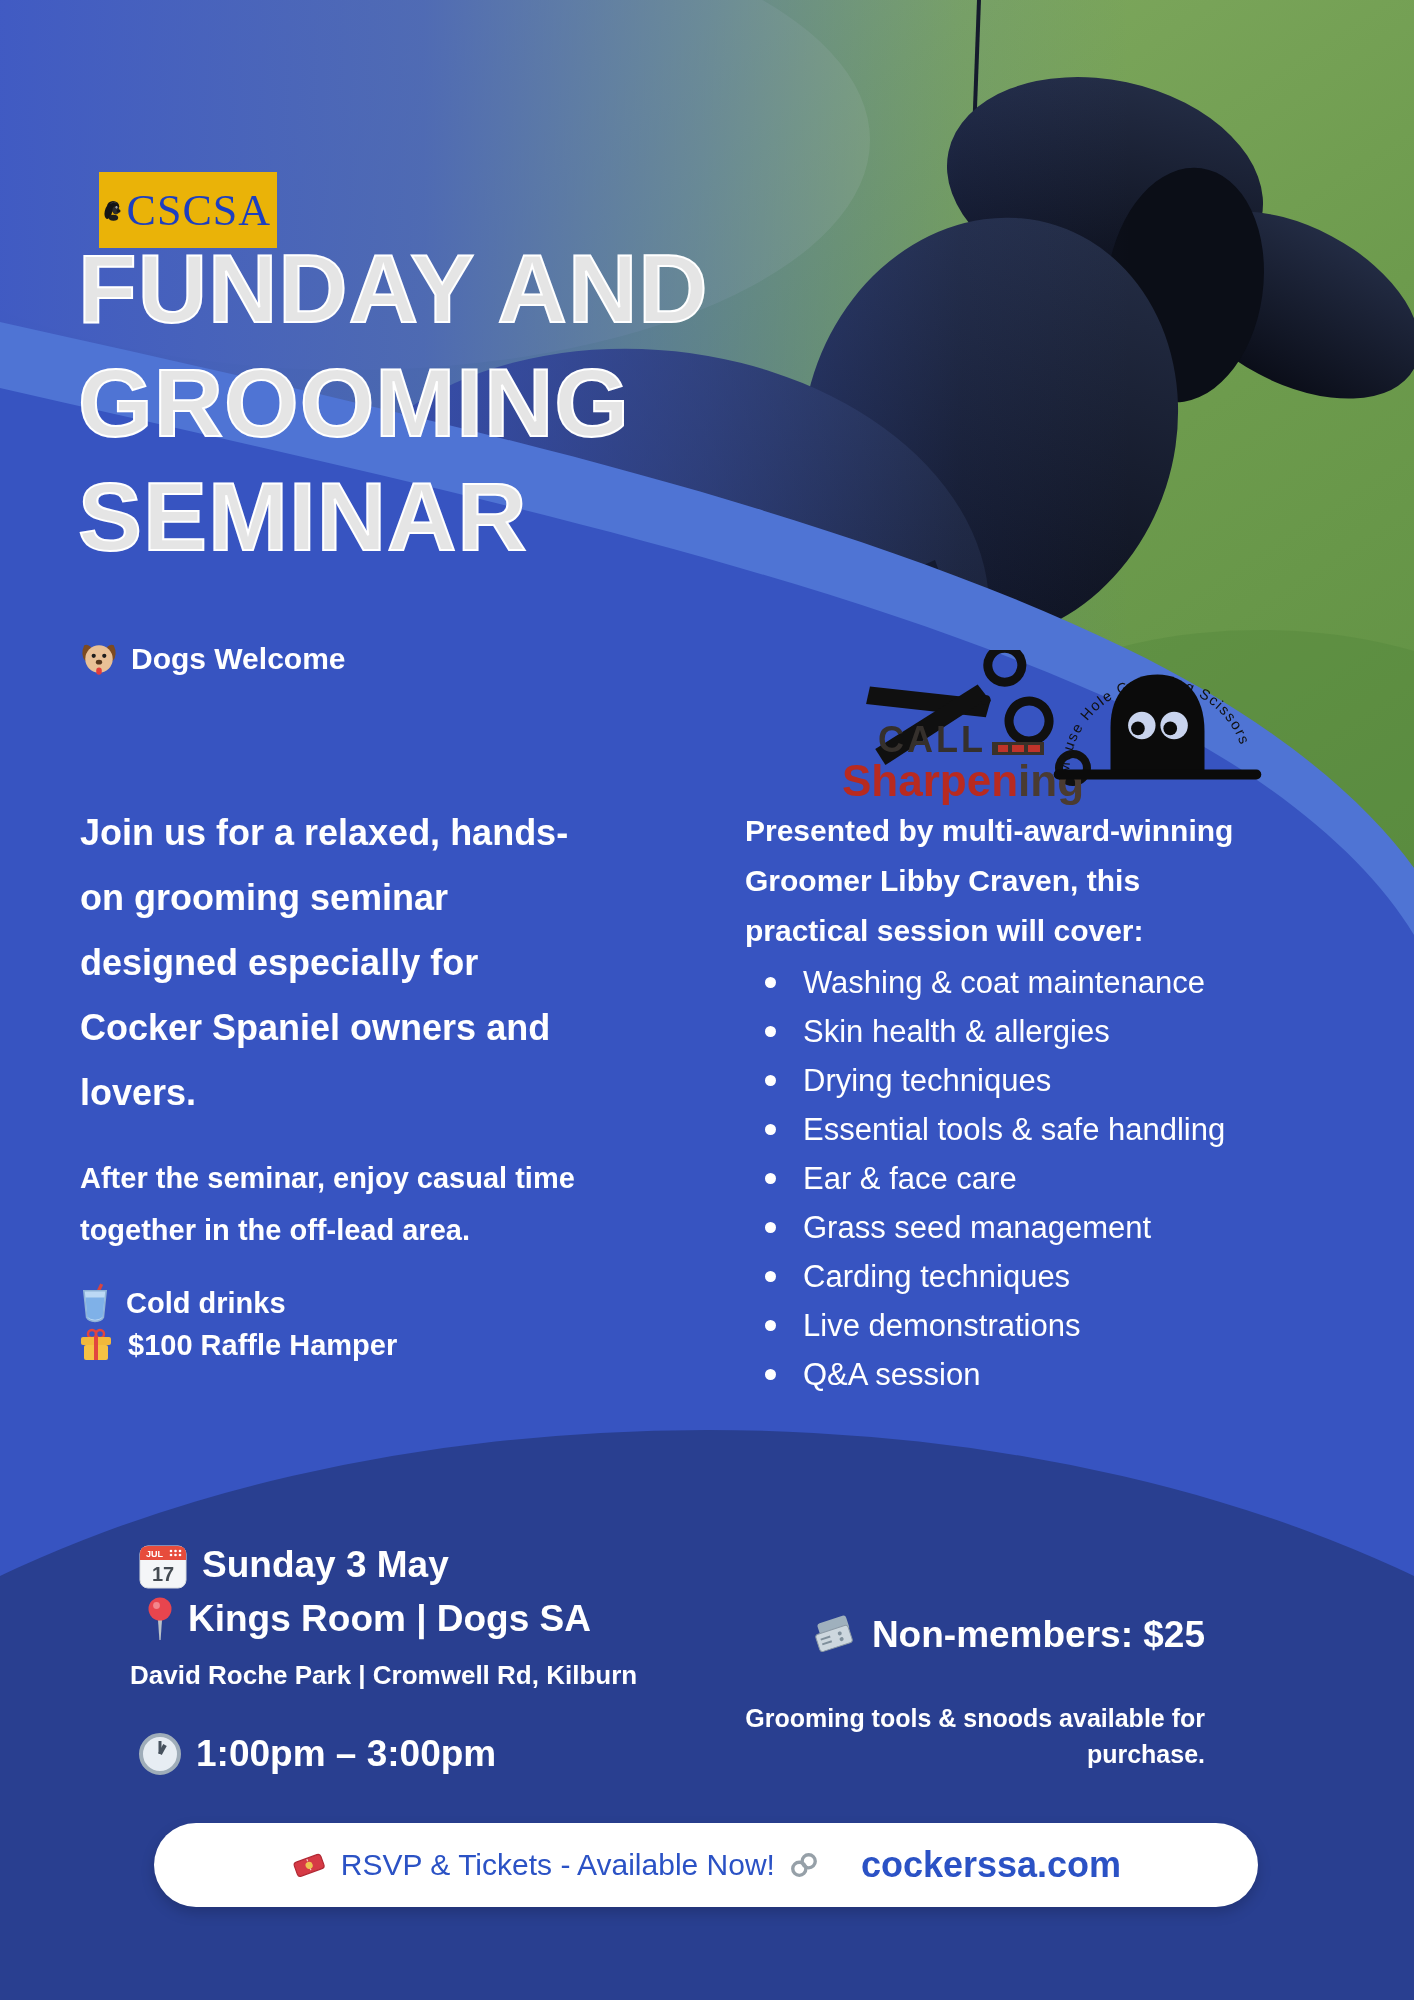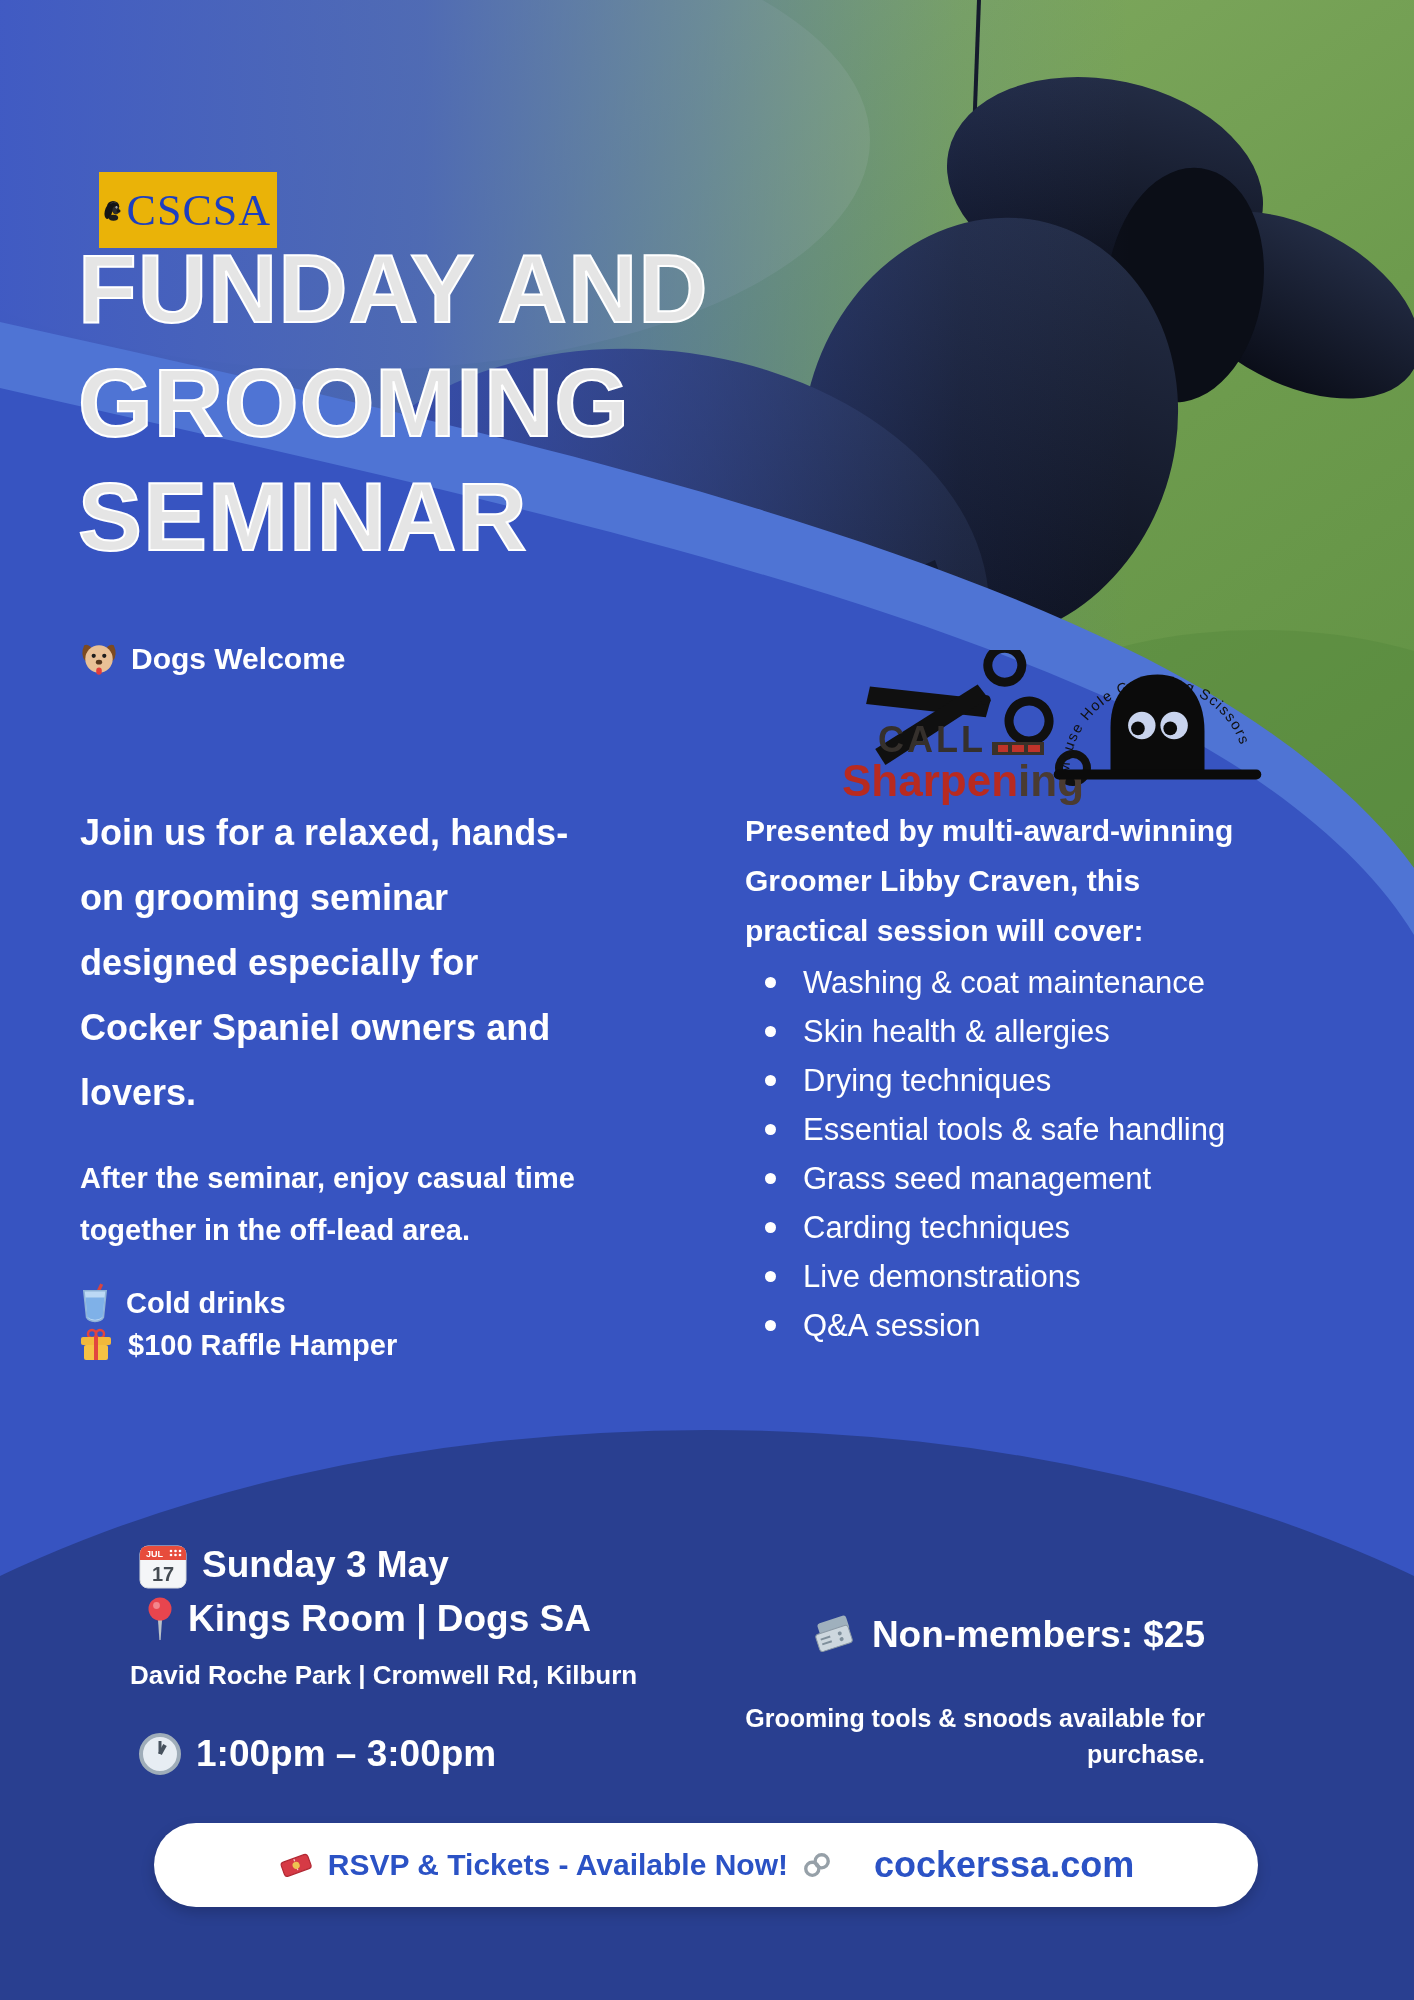--- a/index.html
+++ b/index.html
@@ -45,21 +45,21 @@
   .f-time{left:138px; top:1732px;}
   .p-members{position:absolute; right:209px; top:1556px; display:flex; align-items:center; gap:14px;}
   .p-nonmembers{position:absolute; right:209px; top:1614px; display:flex; align-items:center; gap:14px;}
   .p-members .lbl,.p-nonmembers .lbl{font-size:37px; font-weight:bold;}
   .p-note{position:absolute; right:209px; top:1700px; width:480px; text-align:right;
           font-size:25px; font-weight:bold; line-height:36px;}
   
   .cta{left:154px; top:1823px; width:1104px; height:84px; background:#ffffff; border-radius:42px;
        display:flex; align-items:center; justify-content:center; gap:14px;
        box-shadow:0 6px 14px rgba(0,0,0,0.18); cursor:pointer;}
-  .cta .txt{font-size:30px; font-weight:bold; color:#2b52c5; white-space:nowrap;}
+  .cta .txt{font-size:30px; font-weight:normal; color:#2b52c5; white-space:nowrap;}
   .cta .link{font-size:36px; font-weight:bold; color:#2b52c5; white-space:nowrap;margin-left:28px;}
 </style>
 </head>
 <body>
 
 <div class="flyer">
 
   <svg class="bg" viewBox="0 0 1414 2000" preserveAspectRatio="none" aria-hidden="true">
     <defs>
       <linearGradient id="grass" x1="0" y1="0" x2="1" y2="1">
@@ -208,20 +208,21 @@
     <div>Presented by multi-award-winning</div>
     <div>Groomer Libby Craven, this</div>
     <div>practical session will cover:</div>
   </div>
 
   <ul class="abs topics">
     <li>Washing &amp; coat maintenance</li>
     <li>Skin health &amp; allergies</li>
     <li>Drying techniques</li>
     <li>Essential tools &amp; safe handling</li>
+    <li>Ear &amp; face care</li>
     <li>Grass seed management</li>
     <li>Carding techniques</li>
     <li>Live demonstrations</li>
     <li>Q&amp;A session</li>
   </ul>
 
   <div class="abs frow f-date">
     <svg width="50" height="50" viewBox="0 0 50 50" aria-hidden="true">
       <rect x="2" y="6" width="46" height="42" rx="8" fill="#f4f6f8" stroke="#d8dce0"></rect>
       <path d="M2,14 Q2,6 10,6 L40,6 Q48,6 48,14 L48,20 L2,20 Z" fill="#e74c3c"></path>

